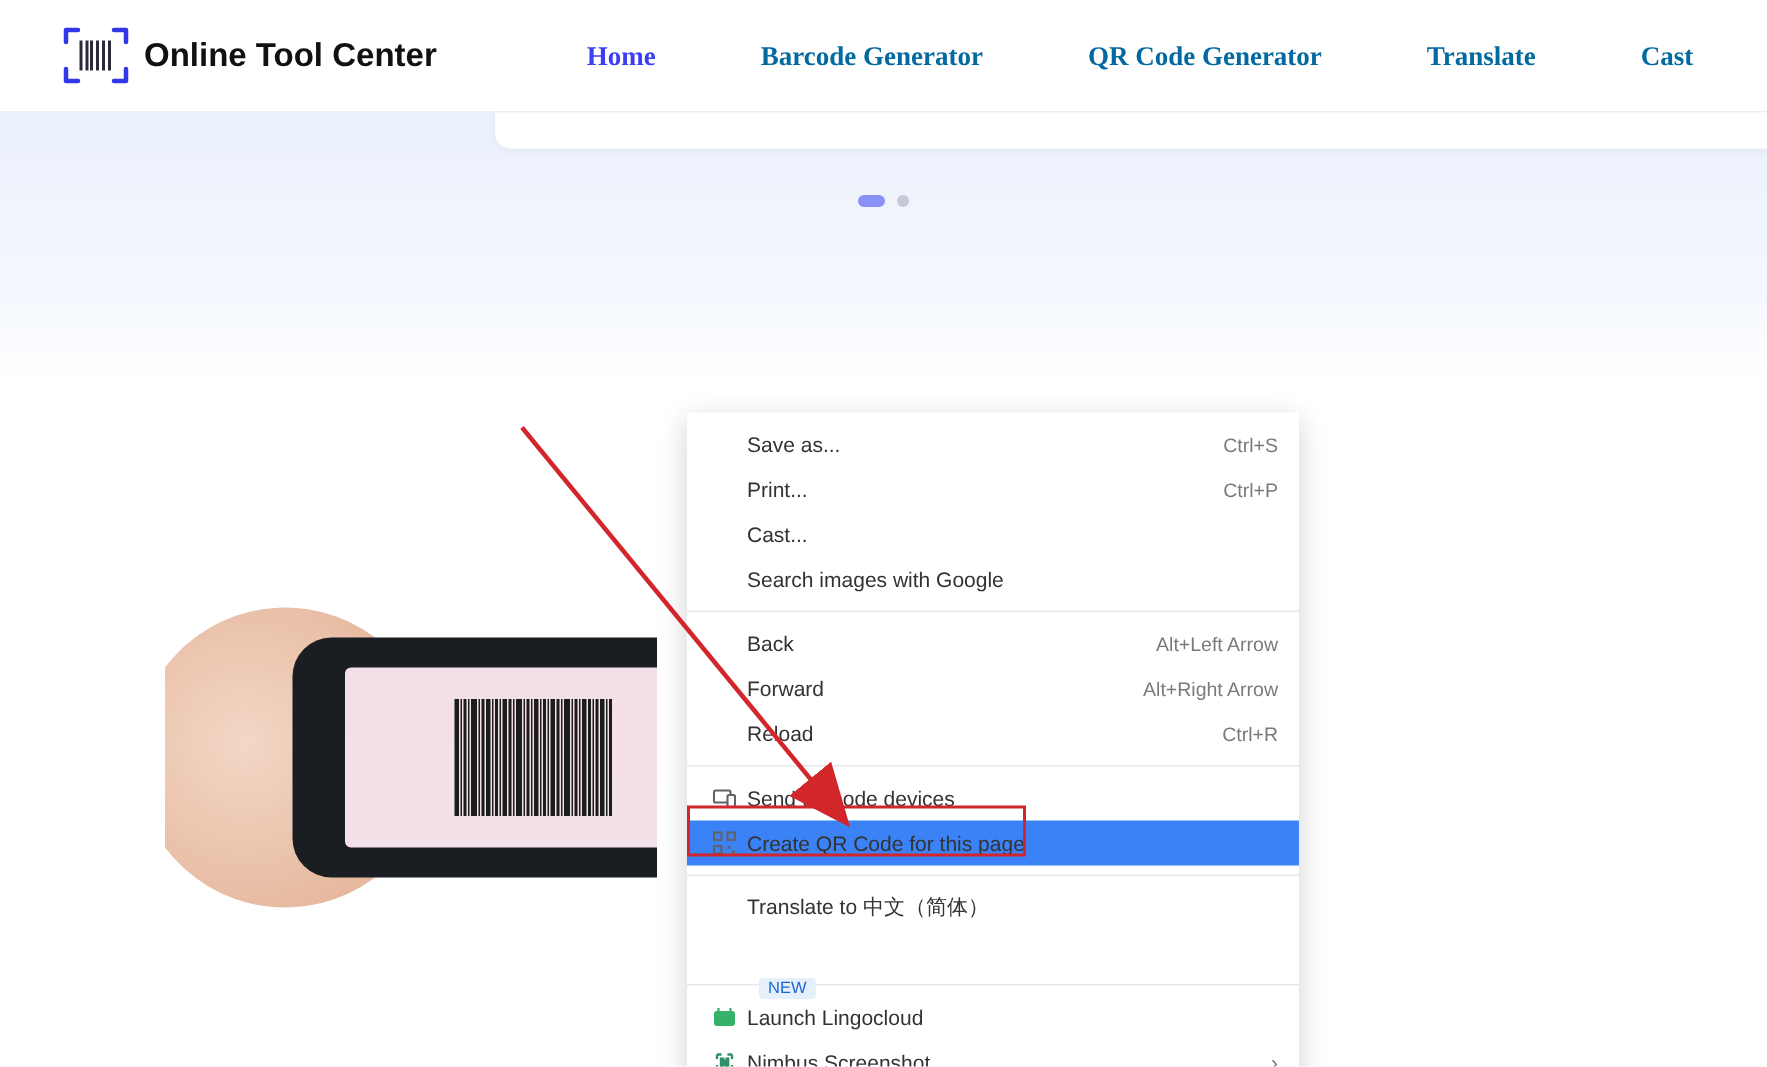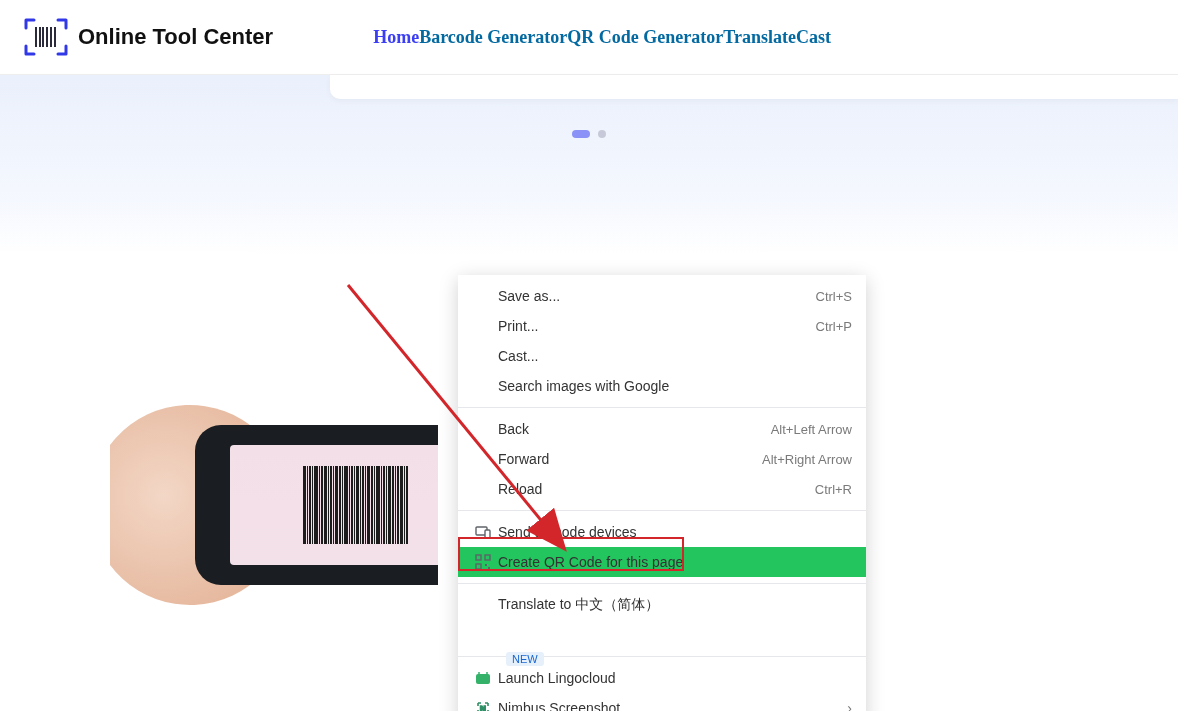--- a/index.html
+++ b/index.html
@@ -1,24 +1,24 @@
 <!DOCTYPE html>
 <html><head>
 <meta charset="utf-8">
 <style>
   * { box-sizing: border-box; margin: 0; padding: 0; }
   body { font-family: Georgia, "Times New Roman", serif; background: #fff; width: 1178px; height: 711px; overflow: hidden; position: relative; }
 
   
-  .header { display: flex; align-items: center; padding: 18px 24px; border-bottom: 1px solid #eee; }
+  .header { display: flex; align-items: center; padding: 18px 42px; border-bottom: 1px solid #eee; }
   .logo { display: flex; align-items: center; gap: 10px; }
   .logo-icon { width: 44px; height: 38px; position: relative; }
   .logo-icon svg { width: 100%; height: 100%; }
   .logo-text { font-family: Arial, sans-serif; font-weight: 700; font-size: 22px; color: #111; }
-  .nav { display: flex; margin-left: 100px; font-family: Georgia, serif; font-size: 18px; }
+  .nav { display: flex; gap: 70px; margin-left: 100px; font-family: Georgia, serif; font-size: 18px; }
   .nav-item { cursor: pointer; color: #0369a1; font-weight: 600; }
   .nav-item.active { color: #3b3ef5; }
 
   
   .hero { height: 180px; background: linear-gradient(180deg, #eaf0fc 0%, #f5f8fe 70%, #fff 100%); position: relative; }
   .hero-card-edge { position: absolute; top: 0; left: 330px; right: 0; height: 24px; background: #fff; border-radius: 0 0 0 10px; box-shadow: 0 2px 6px rgba(0,0,0,0.04); }
   .carousel-dots { position: absolute; top: 55px; left: 50%; transform: translateX(-50%); display: flex; gap: 8px; align-items: center; }
   .dot { width: 8px; height: 8px; border-radius: 8px; background: #c7c9d8; }
   .dot.active { width: 18px; background: #8a91f7; }
 
@@ -31,21 +31,21 @@
   .barcode-lines { display:flex; gap:1px; height:78px; align-items:flex-end; }
   .barcode-lines span { display:inline-block; background:#1c1c1c; height:100%; }
 
   .feature-text { padding-top: 86px; font-size: 18px; color:#444; line-height:1.9; }
 
   
   .ctxmenu { position:absolute; top:275px; left:458px; width:408px; background:#fff; box-shadow: 0 4px 18px rgba(0,0,0,0.18); font-family: "Segoe UI", Arial, sans-serif; font-size:14px; color:#333; z-index:10; }
   .ctx-group { padding: 6px 0; border-bottom:1px solid #e5e7ea; }
   .ctx-group:last-child { border-bottom:none; }
   .ctx-item { display:flex; align-items:center; padding: 6px 14px; height:30px; cursor:default; position:relative; }
-  .ctx-item.hover { background:#22c55e; }
+  .ctx-item.hover { background:#3b82f6; }
   .ctx-icon { width:22px; display:flex; justify-content:center; margin-right:4px; color:#5f6368;}
   .ctx-icon svg { width:16px; height:16px; }
   .ctx-label { flex:1; }
   .ctx-shortcut { color:#7a7a7a; font-size:13px; }
   .ctx-badge { background:#e6f0fb; color:#1967d2; font-size:11px; padding:1px 6px; border-radius:3px; margin-left:8px; font-weight:500;margin-top:48px;}
   .ctx-chevron { color:#777; font-size:14px; margin-left:8px;}
   .highlight-box { position:absolute; border:2px solid #d2262b; pointer-events:none; }
   .highlight-box.qr { top:537px; left:458px; width:226px; height:34px; z-index:12; }
 
   

